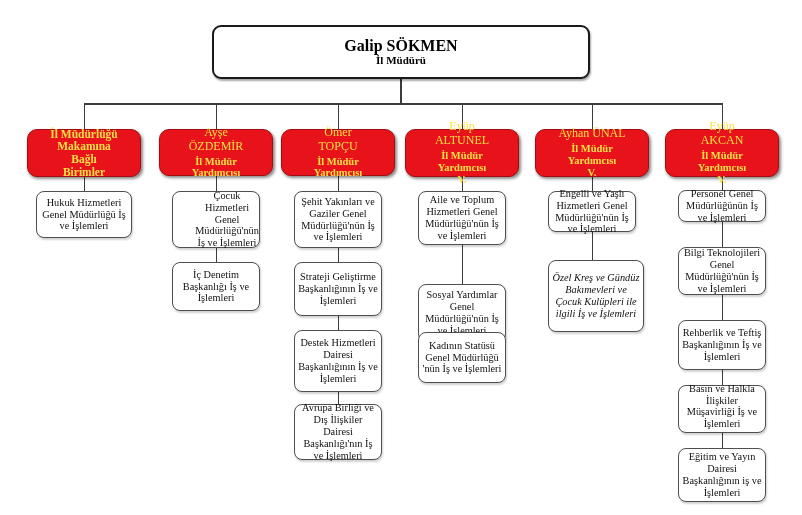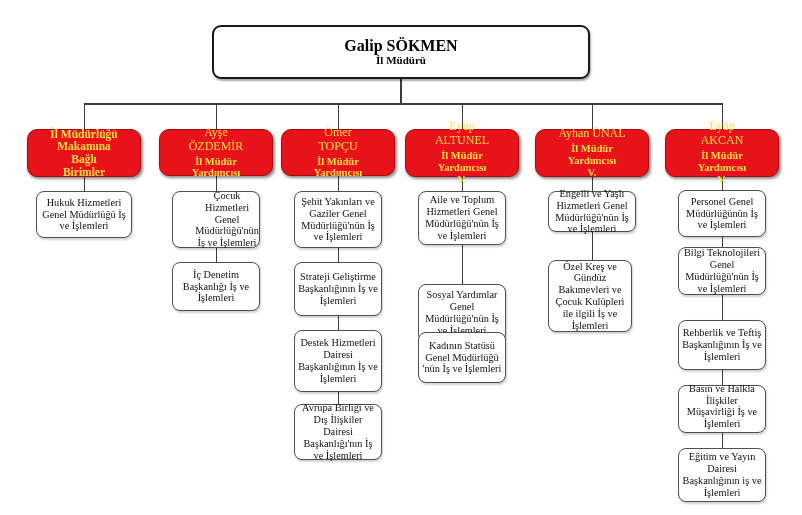--- a/index.html
+++ b/index.html
@@ -128,30 +128,30 @@
   </div>
 
   <div class="node header-box" style="left:535px; top:129px; width:114px; height:48px;">
     <div class="header-title">Ayhan ÜNAL</div>
     <div class="header-sub">İl Müdür Yardımcısı</div>
     <div class="header-acting">V.</div>
   </div>
   <div class="node child-box" style="left:548px; top:191px; width:88px; height:41px;">
     <div>Engelli ve Yaşlı Hizmetleri Genel Müdürlüğü'nün İş ve İşlemleri</div>
   </div>
-  <div class="node child-box" style="left:548px; top:260px; width:84px; height:72px;">
+  <div class="node child-box" style="left:548px; top:260px; width:96px; height:72px;font-style:italic;">
     <div>Özel Kreş ve Gündüz Bakımevleri ve Çocuk Kulüpleri ile ilgili İş ve İşlemleri</div>
   </div>
 
   <div class="node header-box" style="left:665px; top:129px; width:114px; height:48px;">
     <div class="header-title">Eyüp AKCAN</div>
     <div class="header-sub">İl Müdür Yardımcısı</div>
     <div class="header-acting">V.</div>
   </div>
-  <div class="node child-box" style="left:678px; top:190px; width:88px; height:47px;">
+  <div class="node child-box" style="left:678px; top:190px; width:88px; height:32px;">
     <div>Personel Genel Müdürlüğünün İş ve İşlemleri</div>
   </div>
   <div class="node child-box" style="left:678px; top:247px; width:88px; height:48px;">
     <div>Bilgi Teknolojileri Genel Müdürlüğü'nün İş ve İşlemleri</div>
   </div>
   <div class="node child-box" style="left:678px; top:320px; width:88px; height:50px;">
     <div>Rehberlik ve Teftiş Başkanlığının İş ve İşlemleri</div>
   </div>
   <div class="node child-box" style="left:678px; top:385px; width:88px; height:48px;justify-content:flex-end;">
     <div>Basın ve Halkla İlişkiler Müşavirliği İş ve İşlemleri</div>

